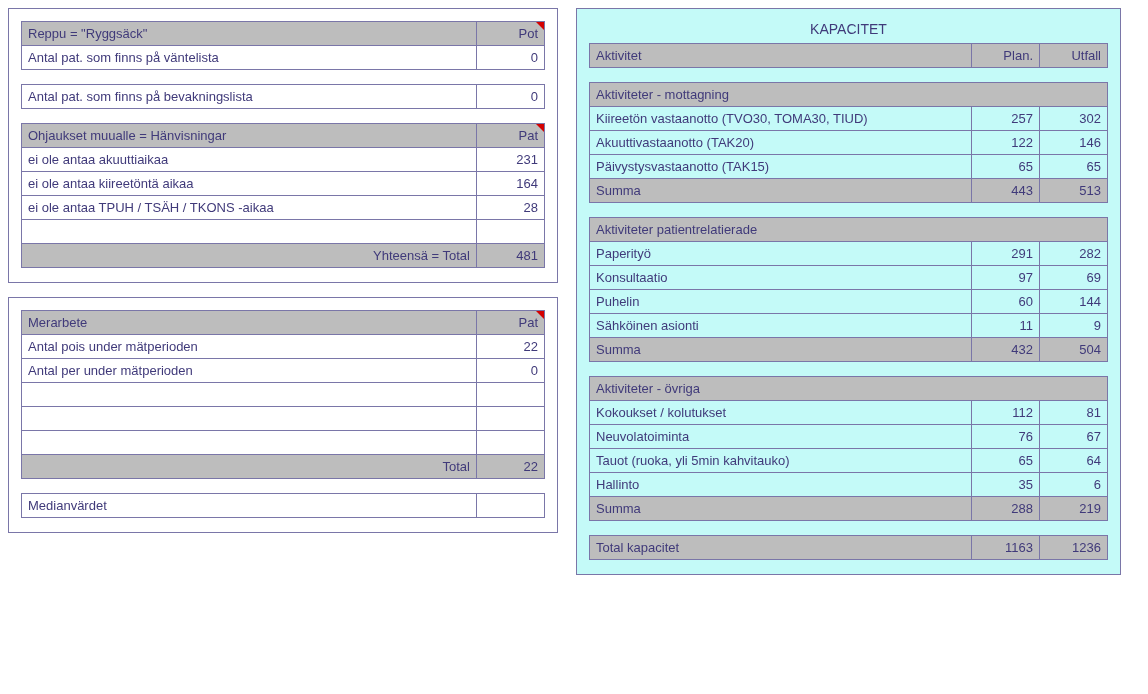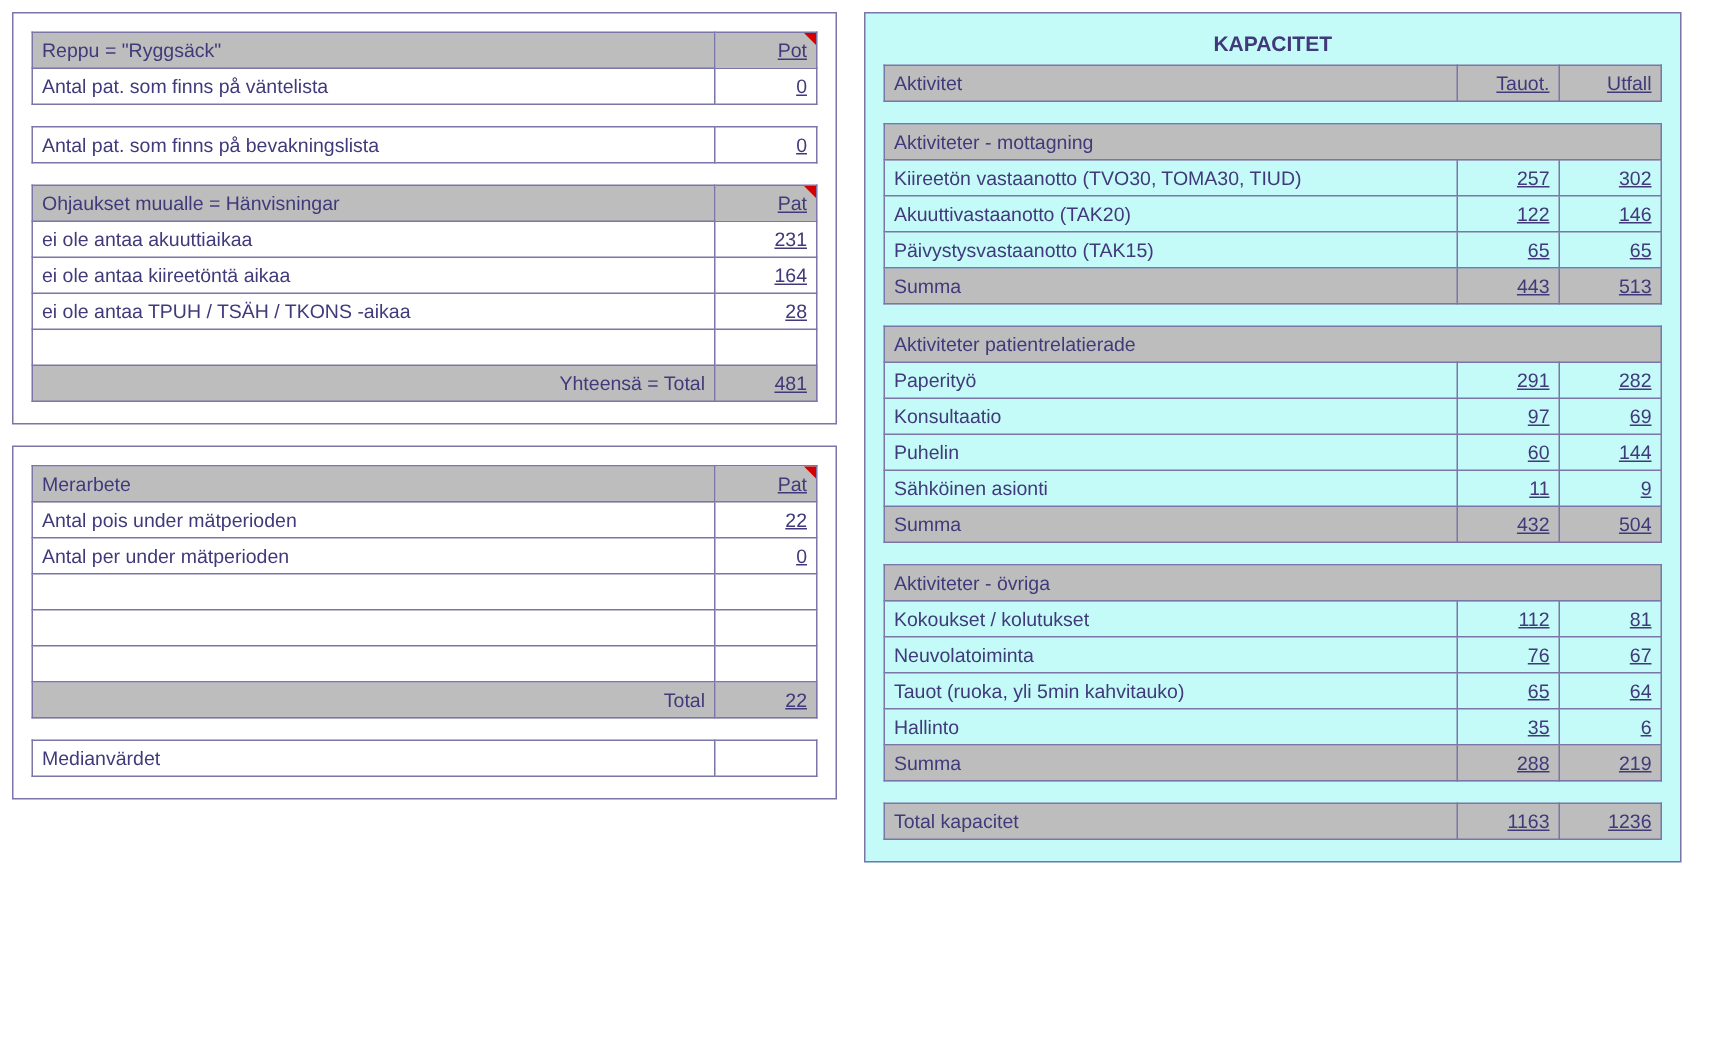--- a/index.html
+++ b/index.html
@@ -25,21 +25,21 @@
     border: 1px solid #7a76a8;
     background: #ffffff;
     padding: 12px 12px 14px 12px;
     margin-bottom: 14px;
   }
   .outer-panel.right {
     background: #c4faf8;
   }
   .kap-title {
     text-align: center;
-    font-weight: bold;
+    font-weight: normal;
     color: #403a7a;
     margin: 0 0 6px 0;
     font-size: 14px;
   }
   table.data {
     width: 100%;
     border-collapse: collapse;
     border: 1px solid #7a76a8;
     margin-bottom: 14px;
   }
@@ -50,21 +50,20 @@
     font-size: 13px;
     color: #403a7a;
     text-align: left;
     font-weight: normal;
     height: 19px;
     line-height: 19px;
   }
   table.data td.num, table.data th.num {
     text-align: right;
     width: 55px;
-    text-decoration: underline;
   }
   tr.hdr td, tr.hdr th,
   tr.sum td, tr.sum th {
     background: #bdbdbd;
     color: #403a7a;
   }
   .redcorner {
     position: relative;
   }
   .redcorner::after {
@@ -189,21 +188,21 @@
   </div>
 
   <div class="right-col">
     <div class="outer-panel right">
       <div class="kap-title">KAPACITET</div>
 
       <table class="data">
         <tbody>
             <tr class="hdr">
           <td>Aktivitet</td>
-          <td class="num">Tauot.</td>
+          <td class="num">Plan.</td>
           <td class="num">Utfall</td>
         </tr>
       </tbody>
         </table>
 
       <table class="data">
         <tbody>
             <tr class="hdr">
               <td colspan="3">Aktiviteter - mottagning</td>
             </tr>

